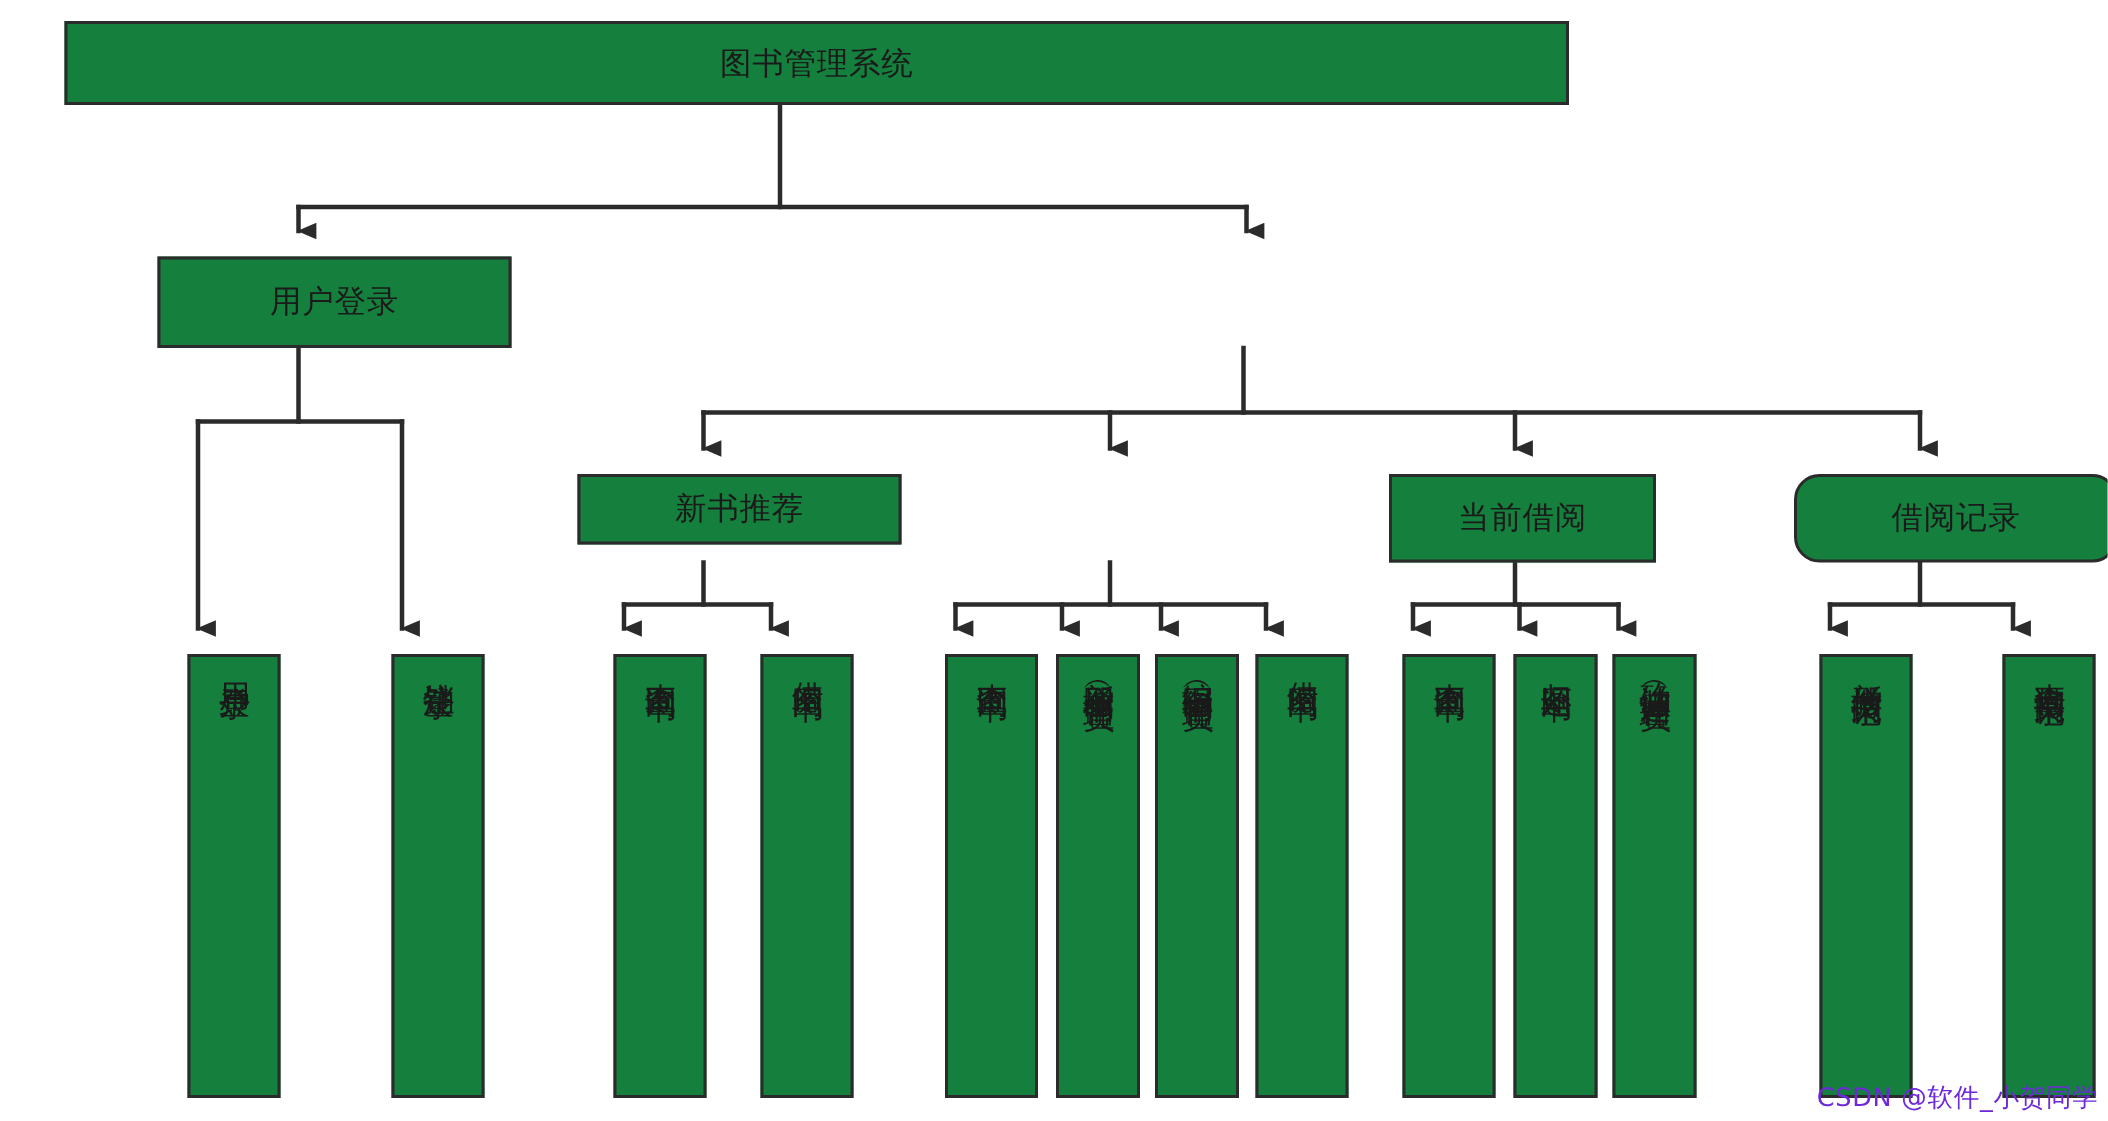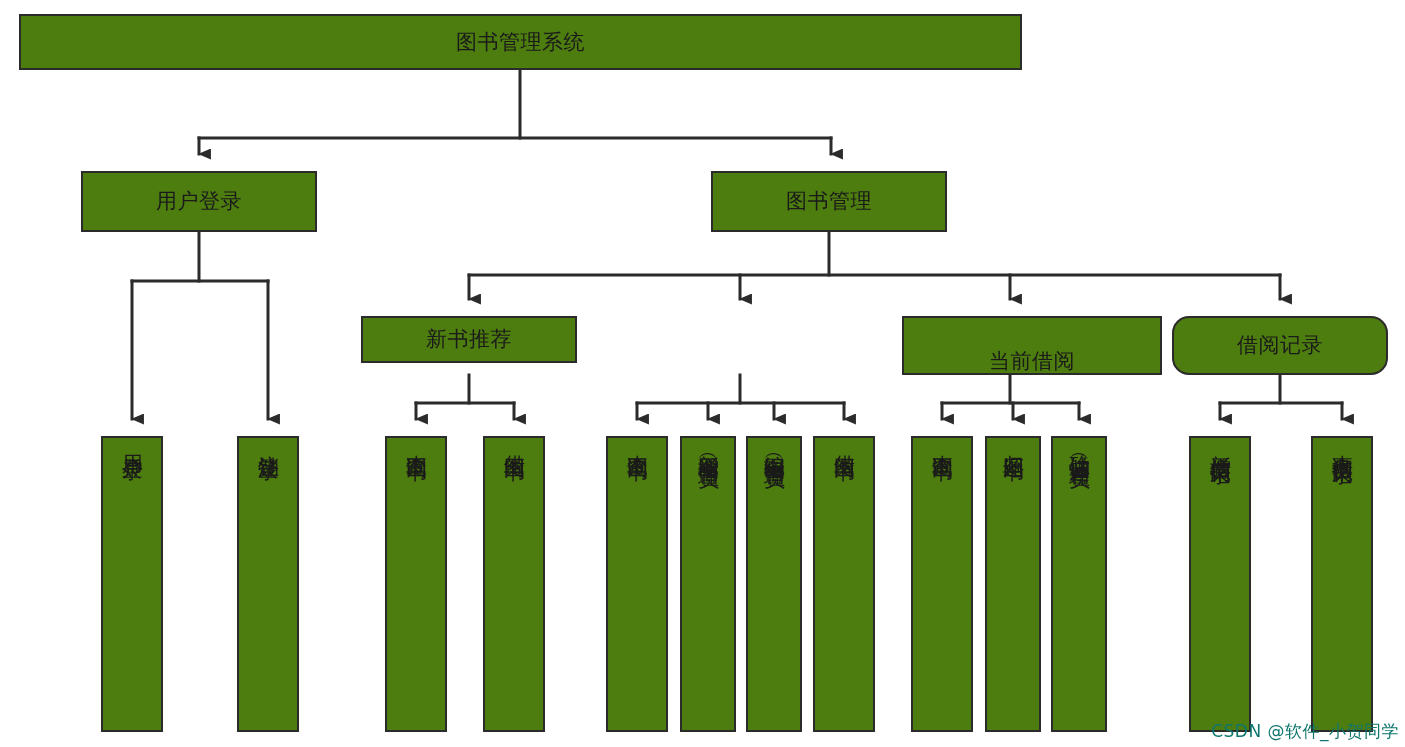--- a/index.html
+++ b/index.html
@@ -24,26 +24,27 @@
   svg#flow {
     position: absolute;
     left: 0;
     top: 0;
     width: 1405px;
     height: 747px;
   }
   .node-box {
     position: absolute;
     box-sizing: border-box;
-    background: #4d7c0f;
+    background: #15803d;
     border: 2.5px solid #2b2b2b;
     display: flex;
     align-items: center;
     justify-content: center;
     color: #1a1a1a;
+    margin-left: 24px;
   }
   .node-label {
     font-size: 21px;
     line-height: 1.15;
     letter-spacing: 0.5px;
     white-space: nowrap;
   }
   .node-box.vertical {
     align-items: flex-start;
     justify-content: center;
@@ -56,21 +57,21 @@
     letter-spacing: 2px;
     font-size: 21px;
     line-height: 1.0;
     max-height: 100%;
   }
   .watermark {
     position: absolute;
     right: 6px;
     bottom: 4px;
     font-size: 17px;
-    color: #0f766e;
+    color: #6d28d9;
     letter-spacing: 0.5px;
     white-space: nowrap;
     pointer-events: none;
   }
 </style>
 </head>
 <body>
 
 <div id="diagram-root">
 
@@ -124,28 +125,25 @@
     </g>
   </svg>
 
   <div class="node-box" style="left:19px;top:14px;width:1003px;height:56px;">
     <span class="node-label">图书管理系统</span>
   </div>
 
   <div class="node-box" style="left:81px;top:171px;width:236px;height:61px;">
     <span class="node-label">用户登录</span>
   </div>
-  <div class="node-box" style="left:711px;top:171px;width:236px;height:61px;">
-    <span class="node-label">图书管理</span>
-  </div>
 
   <div class="node-box" style="left:361px;top:316px;width:216px;height:47px;">
     <span class="node-label">新书推荐</span>
   </div>
-  <div class="node-box" style="left:902px;top:316px;width:260px;height:59px;align-items:flex-end;">
+  <div class="node-box" style="left:902px;top:316px;width:178px;height:59px;">
     <span class="node-label">当前借阅</span>
   </div>
   <div class="node-box" style="left:1172px;top:316px;width:216px;height:59px;border-radius:17px;">
     <span class="node-label">借阅记录</span>
   </div>
 
   <div class="node-box vertical" style="left:101px;top:436px;width:62px;height:296px;">
     <span class="node-label">用户登录</span>
   </div>
   <div class="node-box vertical" style="left:237px;top:436px;width:62px;height:296px;">

